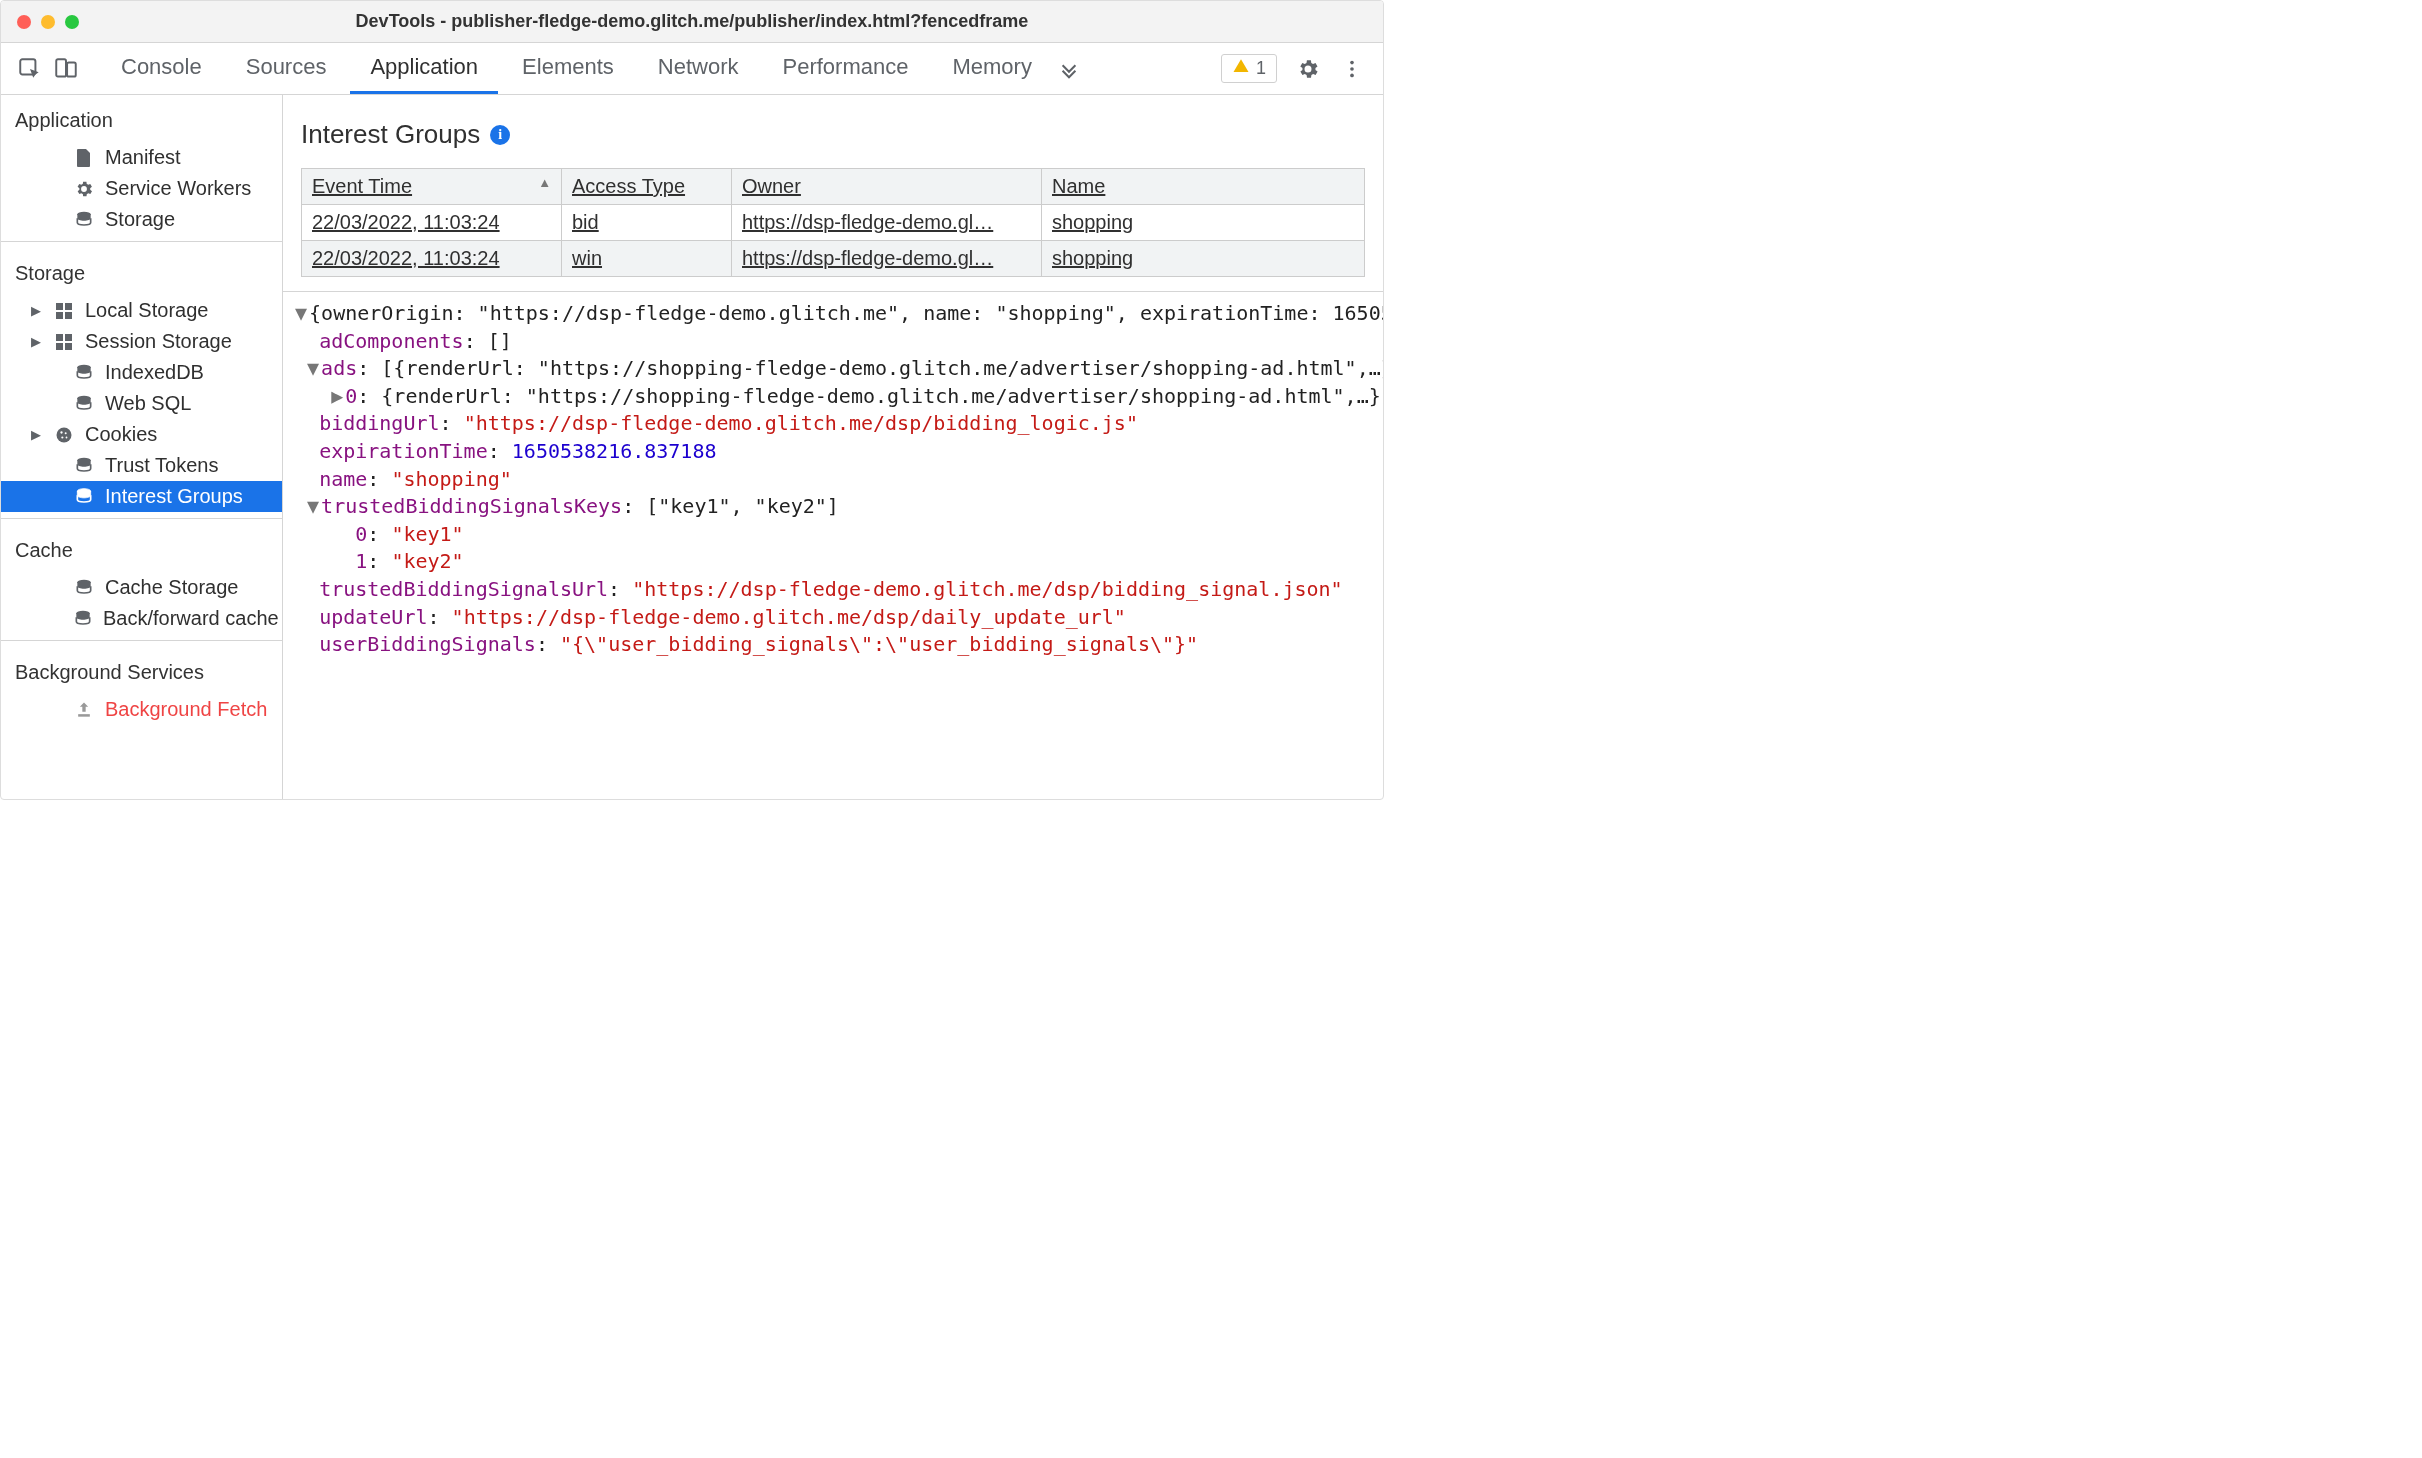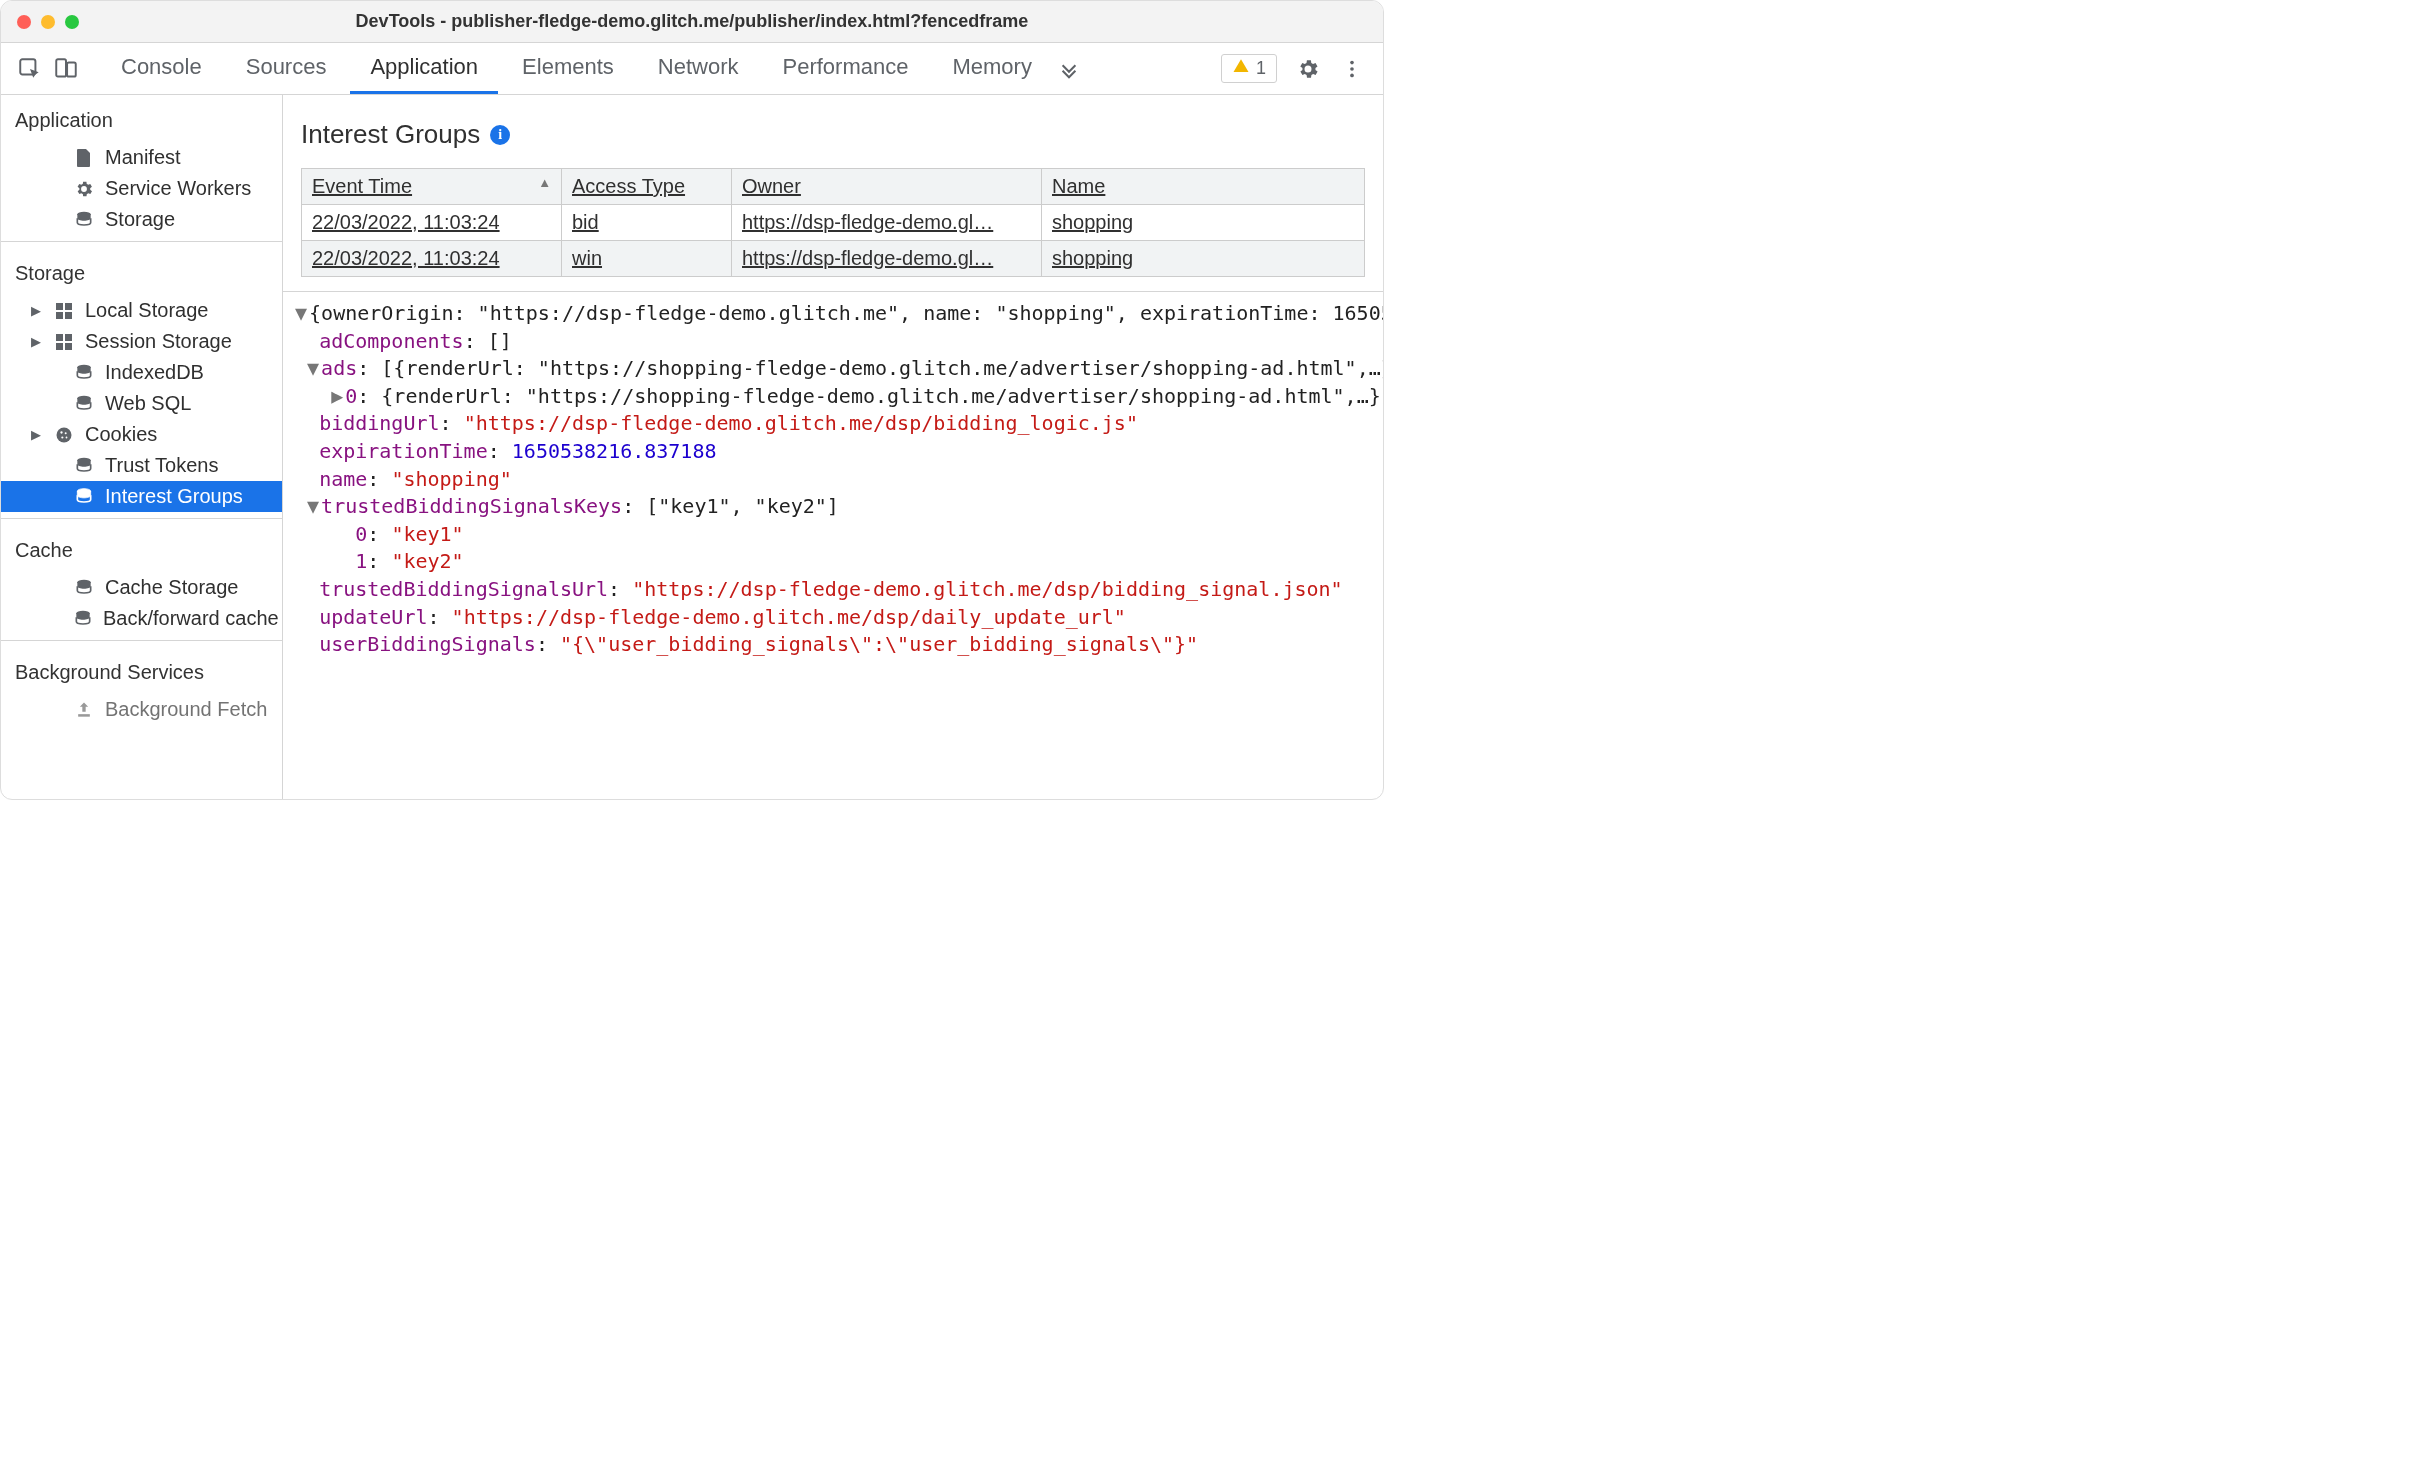--- a/index.html
+++ b/index.html
@@ -7,21 +7,21 @@
   body {
     font-family: -apple-system, "Helvetica Neue", Arial, sans-serif;
     background: #fff;
     color: #303030;
     font-size: 22px;
   }
   .window {
     width: 1384px;
     height: 800px;
     border: 1px solid #ddd;
-    border-radius: 12px;
+    border-radius: 4px;
     overflow: hidden;
     background: #fff;
     display: flex;
     flex-direction: column;
     position: relative;
   }
   
   .titlebar {
     height: 42px;
     background: #f3f3f3;
@@ -427,21 +427,21 @@
               <ellipse cx="12" cy="5" rx="8" ry="3"></ellipse>
               <path d="M4 5v5c0 1.7 3.6 3 8 3s8-1.3 8-3V5"></path>
               <path d="M4 10v5c0 1.7 3.6 3 8 3s8-1.3 8-3v-5" fill="none" stroke="#5f6368" stroke-width="2"></path>
             </svg>
           </span>
         <span>Back/forward cache</span>
       </div>
       <div class="divider"></div>
 
       <div class="section-title">Background Services</div>
-      <div class="item sub" style="color:#737373">
+      <div class="item sub" style="color:#ef4444">
         <span class="icon">
             <svg width="20" height="20" viewBox="0 0 24 24" fill="#999">
               <path d="M12 3l5 5h-3v6h-4V8H7z"></path>
               <rect x="5" y="17" width="14" height="3"></rect>
             </svg>
           </span>
         <span>Background Fetch</span>
       </div>
     </div>
 

